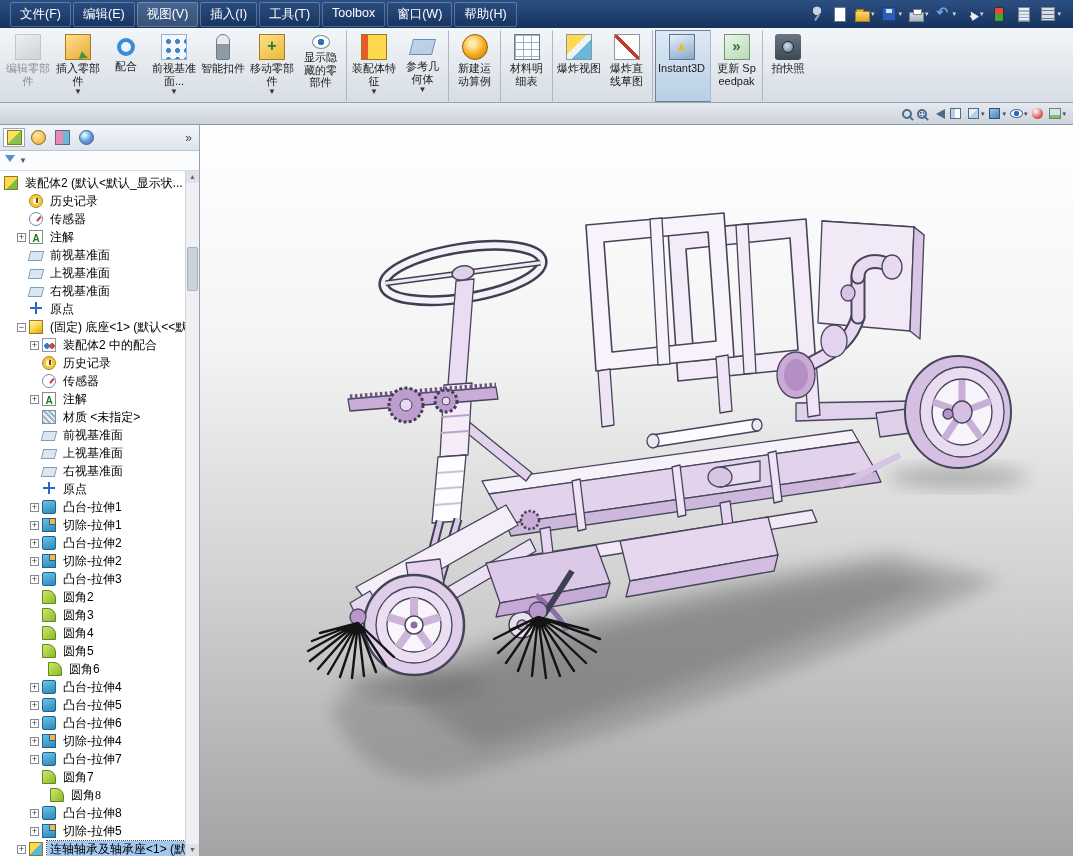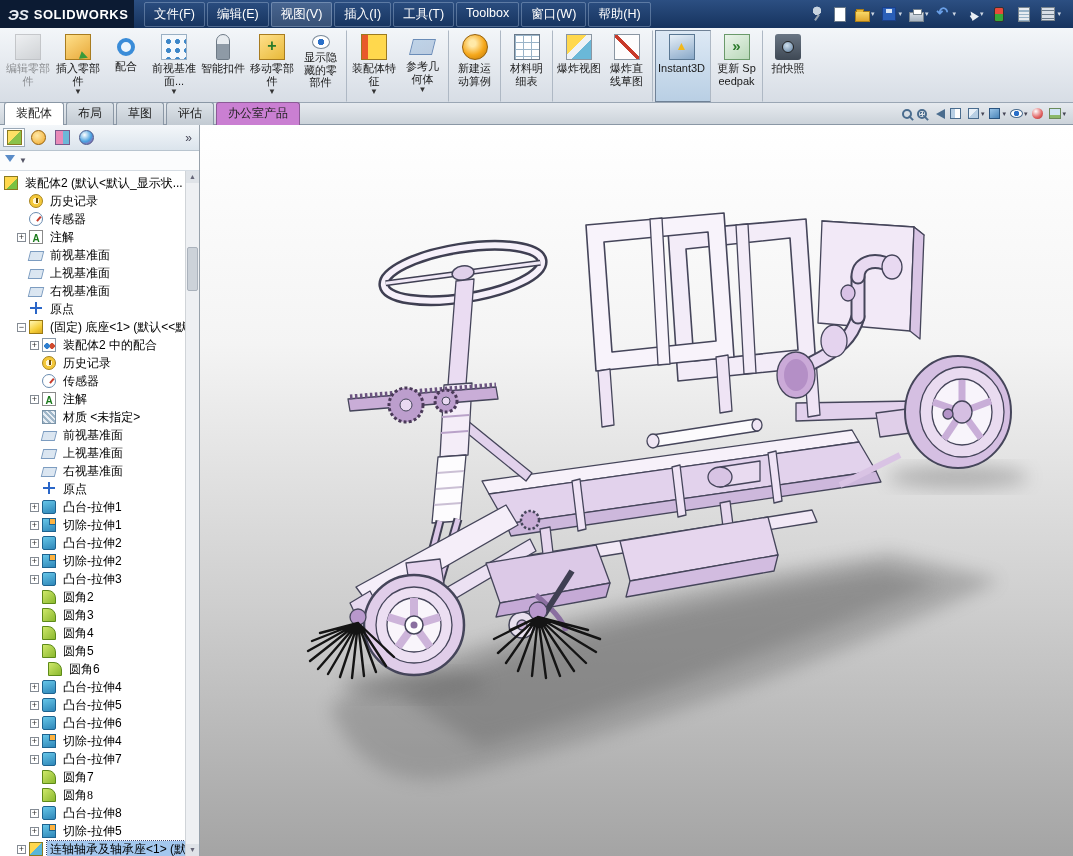--- a/index.html
+++ b/index.html
@@ -126,24 +126,20 @@
   .ts-arrow{height:12px;font-size:7px;color:#667;text-align:center;line-height:12px;background:#dfe3e8;}
   .ts-arrow.down{position:absolute;bottom:0;left:0;right:0;}
   .ts-thumb{position:absolute;top:76px;left:1px;right:1px;height:42px;background:#ccd2d9;border:1px solid #aab2bc;border-radius:2px;}
   .viewport{flex:1;position:relative;background:linear-gradient(#ffffff 0%,#f4f4f4 30%,#cfcfcf 65%,#a4a4a4 100%);overflow:hidden;}
   .viewport svg{position:absolute;left:0;top:0;}
 </style>
 </head>
 <body>
 
 <div class="menubar">
-  <div class="logo">
-    <span class="logo-mark">ЭS</span>
-    <span class="logo-text">SOLIDWORKS</span>
-  </div>
   <div class="menus">
 
   <div class="menu-item"><span>文件(F)</span></div>
       <div class="menu-item"><span>编辑(E)</span></div>
       <div class="menu-item pressed"><span>视图(V)</span></div>
       <div class="menu-item"><span>插入(I)</span></div>
       <div class="menu-item"><span>工具(T)</span></div>
       <div class="menu-item"><span>Toolbox</span></div>
       <div class="menu-item"><span>窗口(W)</span></div>
       <div class="menu-item"><span>帮助(H)</span></div>
@@ -282,28 +278,20 @@
     </div>
 
     <div class="rbtn">
       <span class="ri ic-snapshot"></span>
       <span class="rlabel">拍快照</span>
 
     </div>
   </div>
 
 <div class="tabrow">
-  <div style="display:flex;align-items:flex-end;">
-
-  <div class="tab active"><span>装配体</span></div>
-      <div class="tab"><span>布局</span></div>
-      <div class="tab"><span>草图</span></div>
-      <div class="tab"><span>评估</span></div>
-      <div class="tab highlight"><span>办公室产品</span></div>
-    </div>
   <div class="headsup">
 
   <span class="hbtn">
         <span class="hic ic-zoom-fit"></span>
       </span>
       <span class="hbtn">
         <span class="hic ic-zoom-area"></span>
       </span>
       <span class="hbtn">
         <span class="hic ic-previous-view"></span>
@@ -556,21 +544,21 @@
           <span class="tic ic-boss-extrude"></span>
           <span class="tlabel">凸台-拉伸7</span>
         </div>
 
         <div class="trow" style="padding-left: 30px;">
           <span class="expand" style="visibility: hidden;"></span>
           <span class="tic ic-fillet"></span>
           <span class="tlabel">圆角7</span>
         </div>
 
-        <div class="trow" style="padding-left: 30px; font-family: Liberation Serif, serif;">
+        <div class="trow" style="padding-left: 38px; font-family: Liberation Serif, serif;">
           <span class="expand" style="visibility: hidden;"></span>
           <span class="tic ic-fillet"></span>
           <span class="tlabel">圆角8</span>
         </div>
 
         <div class="trow" style="padding-left: 30px;">
           <span class="expand">+</span>
           <span class="tic ic-boss-extrude"></span>
           <span class="tlabel">凸台-拉伸8</span>
         </div>

